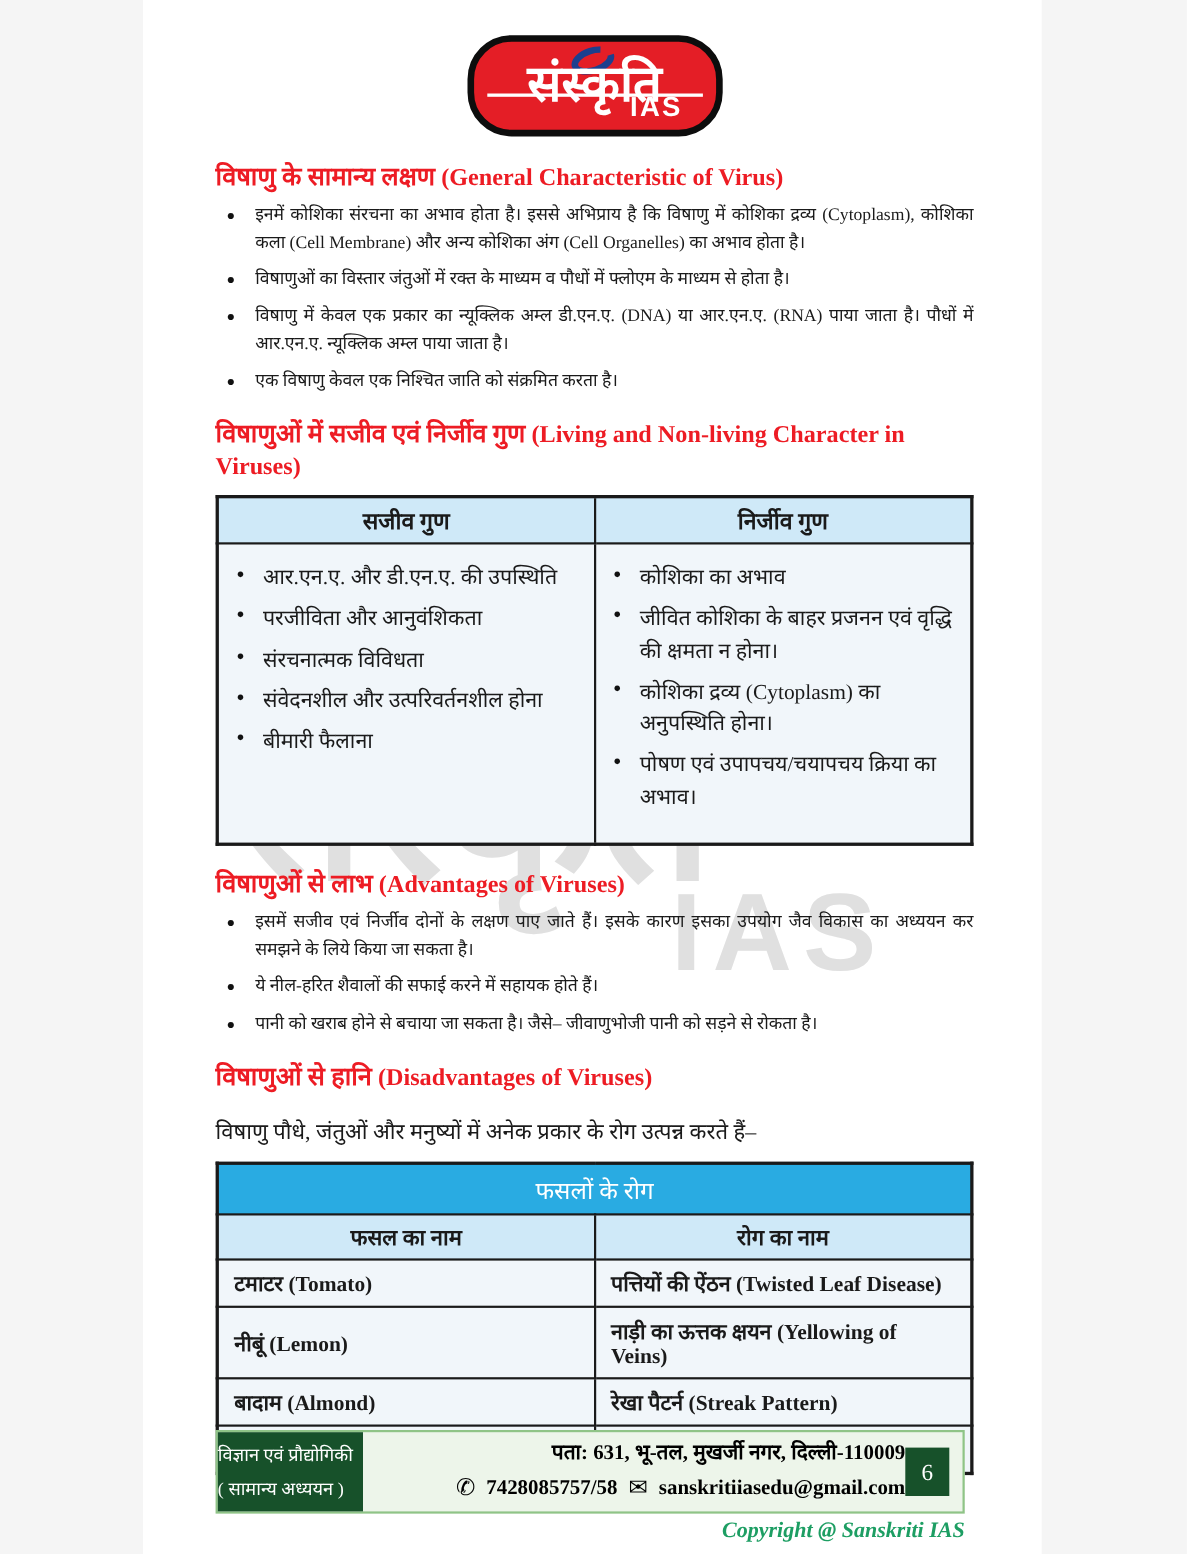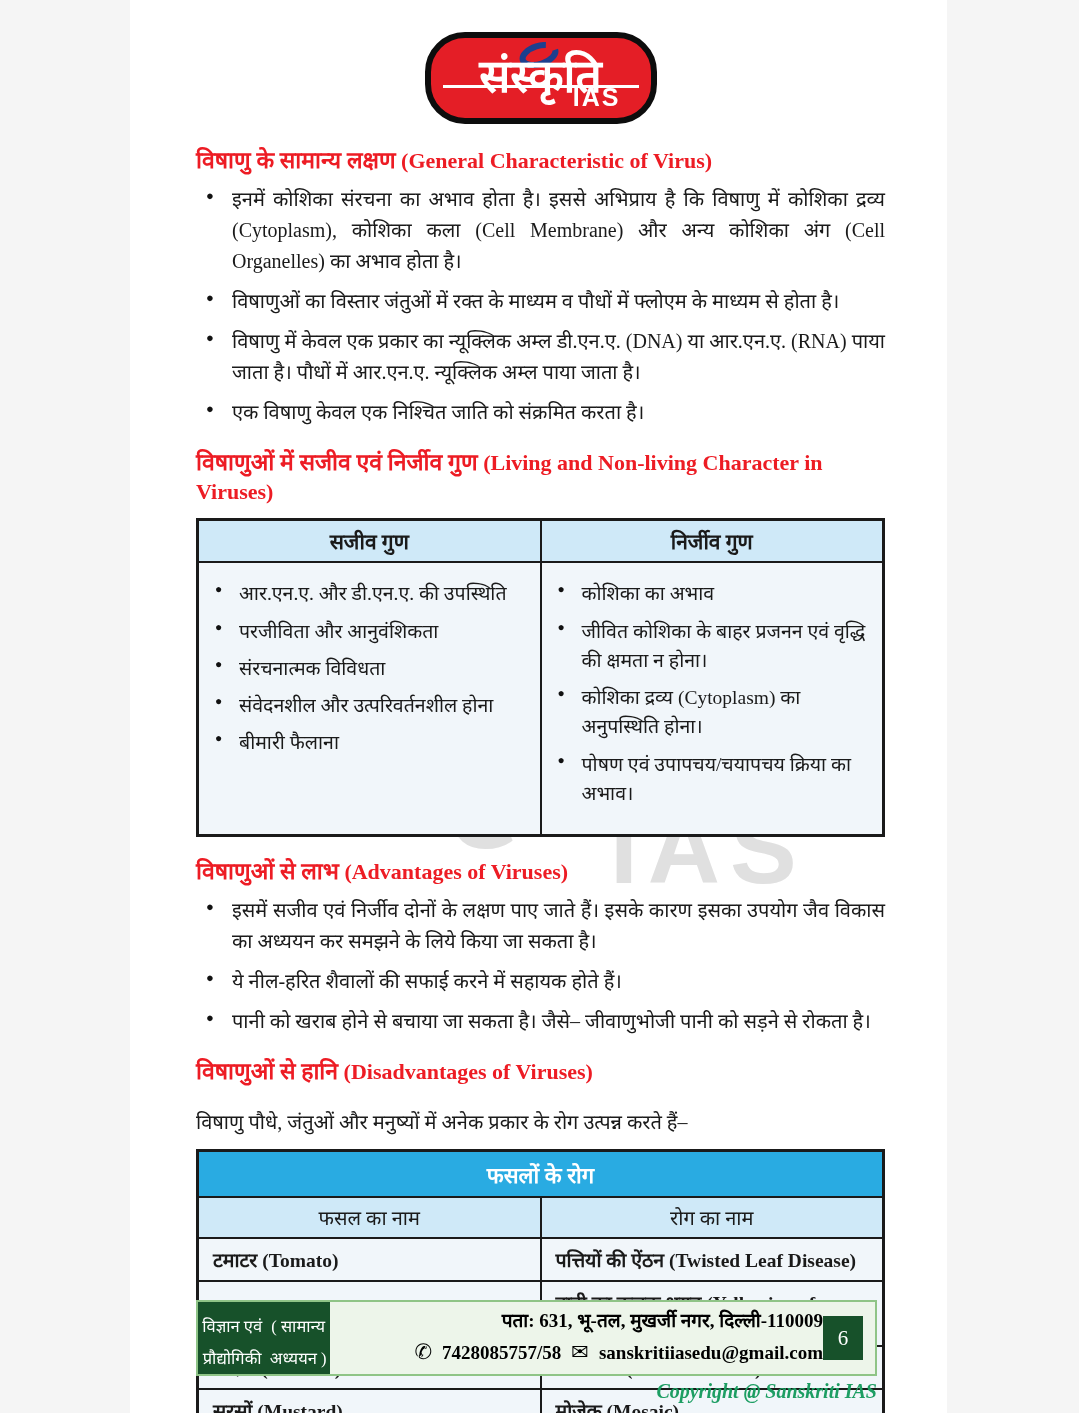--- a/index.html
+++ b/index.html
@@ -26,49 +26,49 @@
               font-family:"Liberation Sans", sans-serif; letter-spacing:2px; }
   .logo-swirl { position:absolute; top:4px; left:86px; width:44px; height:26px; }
 
   
   .sec-head { color:#ed1c24; font-weight:bold; font-size:22px; margin:20px 0 8px; line-height:1.3; }
   .sec-head .hi { font-size:23px; }
   .sec-head .en { font-family:"Liberation Serif", serif; }
 
   
   ul.bullets { list-style:none; margin:4px 0 10px; }
-  ul.bullets > li { position:relative; padding-left:36px; margin-bottom:9px; font-size:20px;
+  ul.bullets > li { position:relative; padding-left:36px; margin-bottom:9px; font-size:16px;
                     line-height:1.55; text-align:justify; }
   ul.bullets > li::before { content:"●"; position:absolute; left:10px; top:2px; font-size:13px; color:#111; }
 
   
   table.t1 { width:100%; border-collapse:collapse; border:3px solid #1a1a1a; margin:12px 0 6px; }
   table.t1 th { background:#cfe9f8; border:2px solid #1a1a1a; font-size:21px; font-weight:bold;
                 padding:6px 4px; width:50%; }
   table.t1 td { background:#f1f6fa; border:2px solid #1a1a1a; vertical-align:top; padding:16px 12px 18px; width:50%; }
   ul.cell-bullets { list-style:none; }
   ul.cell-bullets > li { position:relative; padding-left:28px; margin-bottom:8px; font-size:19.5px;
                          line-height:1.5; }
   ul.cell-bullets > li::before { content:"●"; position:absolute; left:4px; top:1px; font-size:12px; color:#111; }
 
   .intro { font-size:20px; margin:20px 0 12px; line-height:1.5; }
 
   
   table.t2 { width:100%; border-collapse:collapse; border:3px solid #1a1a1a; margin:10px 0 0; }
-  table.t2 th.t2-title { background:#29abe2; color:#ffffff; font-size:22px; font-weight:bold;
+  table.t2 th.t2-title { background:#29abe2; color:#ffffff; font-size:22px; font-weight:normal;
                          padding:7px 4px; border:2px solid #1a1a1a; text-align:center; }
-  table.t2 th.t2-head { background:#cfe9f8; border:2px solid #1a1a1a; font-size:20px; font-weight:normal;
+  table.t2 th.t2-head { background:#cfe9f8; border:2px solid #1a1a1a; font-size:20px; font-weight:bold;
                         padding:6px 4px; width:50%; }
   table.t2 td { background:#f1f6fa; border:2px solid #1a1a1a; font-size:19.5px; padding:7px 14px; width:50%;font-weight:bold; }
 
   
   .footer { position:absolute; left:66px; right:70px; top:1300px; height:76px; background:#edf5ea;
             border:2px solid #8fc487; display:flex; align-items:stretch; z-index:2; }
-  .footer-left { width:132px; background:#17512a; color:#ffffff; display:flex; flex-direction:row;
-                 justify-content:center; align-items:flex-end; font-size:16.5px; line-height:1.9;
+  .footer-left { width:132px; background:#17512a; color:#ffffff; display:flex; flex-direction:column;
+                 justify-content:center; align-items:flex-start; font-size:16.5px; line-height:1.9;
                  text-align:center; flex-shrink:0; }
   .footer-mid { flex:1; display:flex; flex-direction:column; justify-content:center; align-items:flex-end;
                 font-weight:bold; font-size:19px; line-height:1.6; }
   .footer-contact { display:flex; align-items:center; gap:10px; }
   .f-icon { font-family:"DejaVu Sans", sans-serif; font-size:21px; font-weight:normal; }
   .footer-page { width:40px; height:44px; background:#17512a; color:#ffffff; display:flex; align-items:center;
                  justify-content:center; align-self:center; margin-right:12px; font-size:21px; flex-shrink:0; }
   .copyright { position:absolute; top:1380px; right:70px; z-index:2; color:#1d9e63; font-style:italic;
                font-size:20px; font-weight:bold; font-family:"Liberation Serif", serif;text-align:center; }
 </style>

